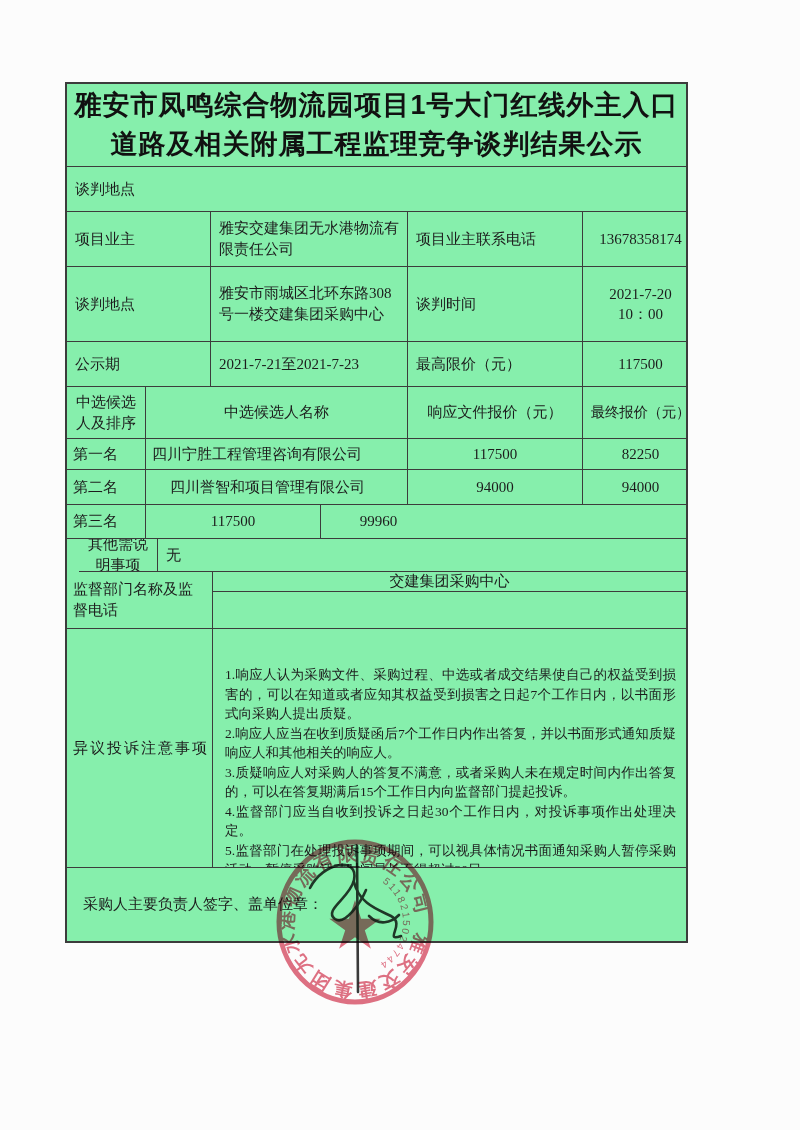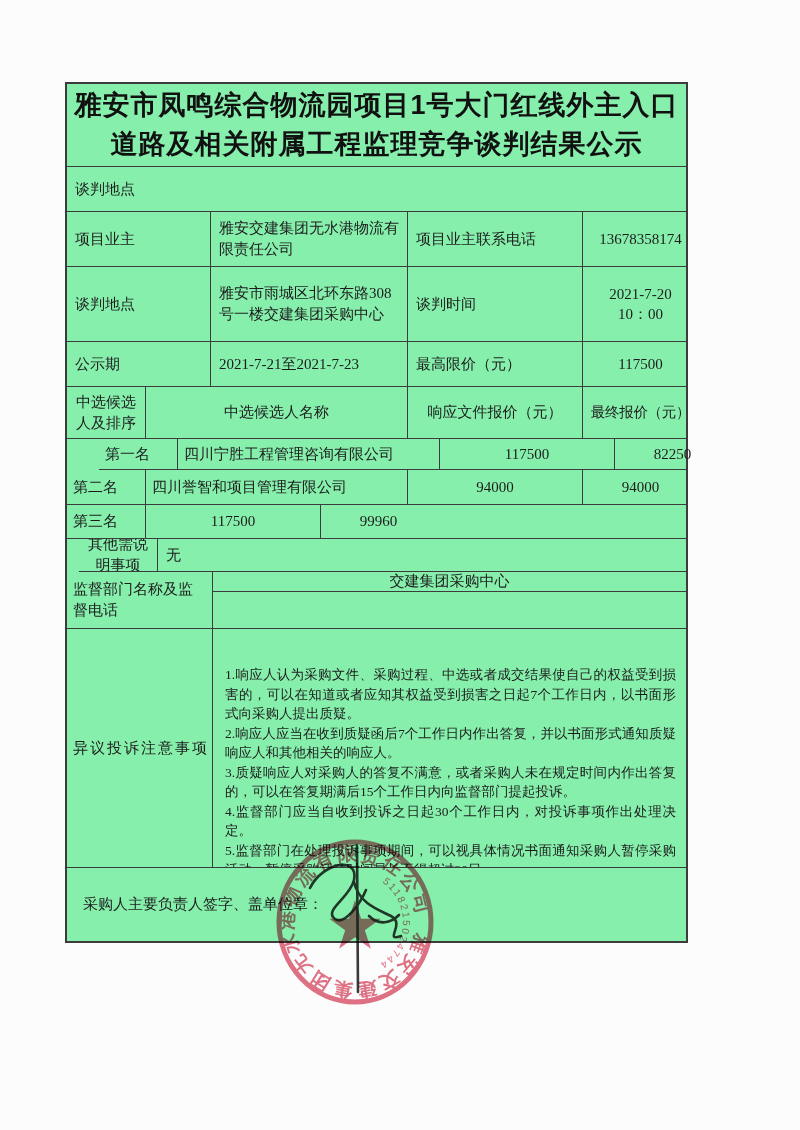--- a/index.html
+++ b/index.html
@@ -17,21 +17,21 @@
   .r:last-child{border-bottom:none;}
   .c{border-left:1px solid #3c3c3c;display:flex;align-items:center;overflow:hidden;}
   .c:first-child{border-left:none;}
   .f1{flex:1;}
   
   .rh-title{height:83px;}
   .rh-45{height:45px;}
   .rh-55{height:55px;}
   .rh-75{height:75px;}
   .rh-52{height:52px;}
-  .rh-31{height:31px;margin-left:32px;}
+  .rh-31{height:31px;}
   .rh-35{height:35px;}
   .rh-34{height:34px;}
   .rh-33{height:33px;margin-left:12px;}
   .rh-57{height:57px;}
   .rh-239{height:239px;}
   .rh-73{height:73px;}
   
   .wA1{width:143px;flex:none;}
   .wA2{width:197px;flex:none;}
   .wA3{width:175px;flex:none;}
@@ -110,21 +110,21 @@
 
     <div class="r rh-31">
       <div class="c wB1 lbl" style="padding-left:6px;">第一名</div>
       <div class="c wB2 val" style="padding-left:6px;">四川宁胜工程管理咨询有限公司</div>
       <div class="c wA3 num ctr">117500</div>
       <div class="c wA4 num ctr">82250</div>
     </div>
 
     <div class="r rh-35">
       <div class="c wB1 lbl" style="padding-left:6px;">第二名</div>
-      <div class="c wB2 val" style="padding-left:6px;">四川誉智和项目管理有限公司</div>
+      <div class="c wB2 val" style="padding-left:24px;">四川誉智和项目管理有限公司</div>
       <div class="c wA3 num ctr">94000</div>
       <div class="c wA4 num ctr">94000</div>
     </div>
 
     <div class="r rh-34">
       <div class="c wB1 lbl" style="padding-left:6px;">第三名</div>
       <div class="c wA3 num ctr">117500</div>
       <div class="c wA4 num ctr">99960</div>
     </div>
 

